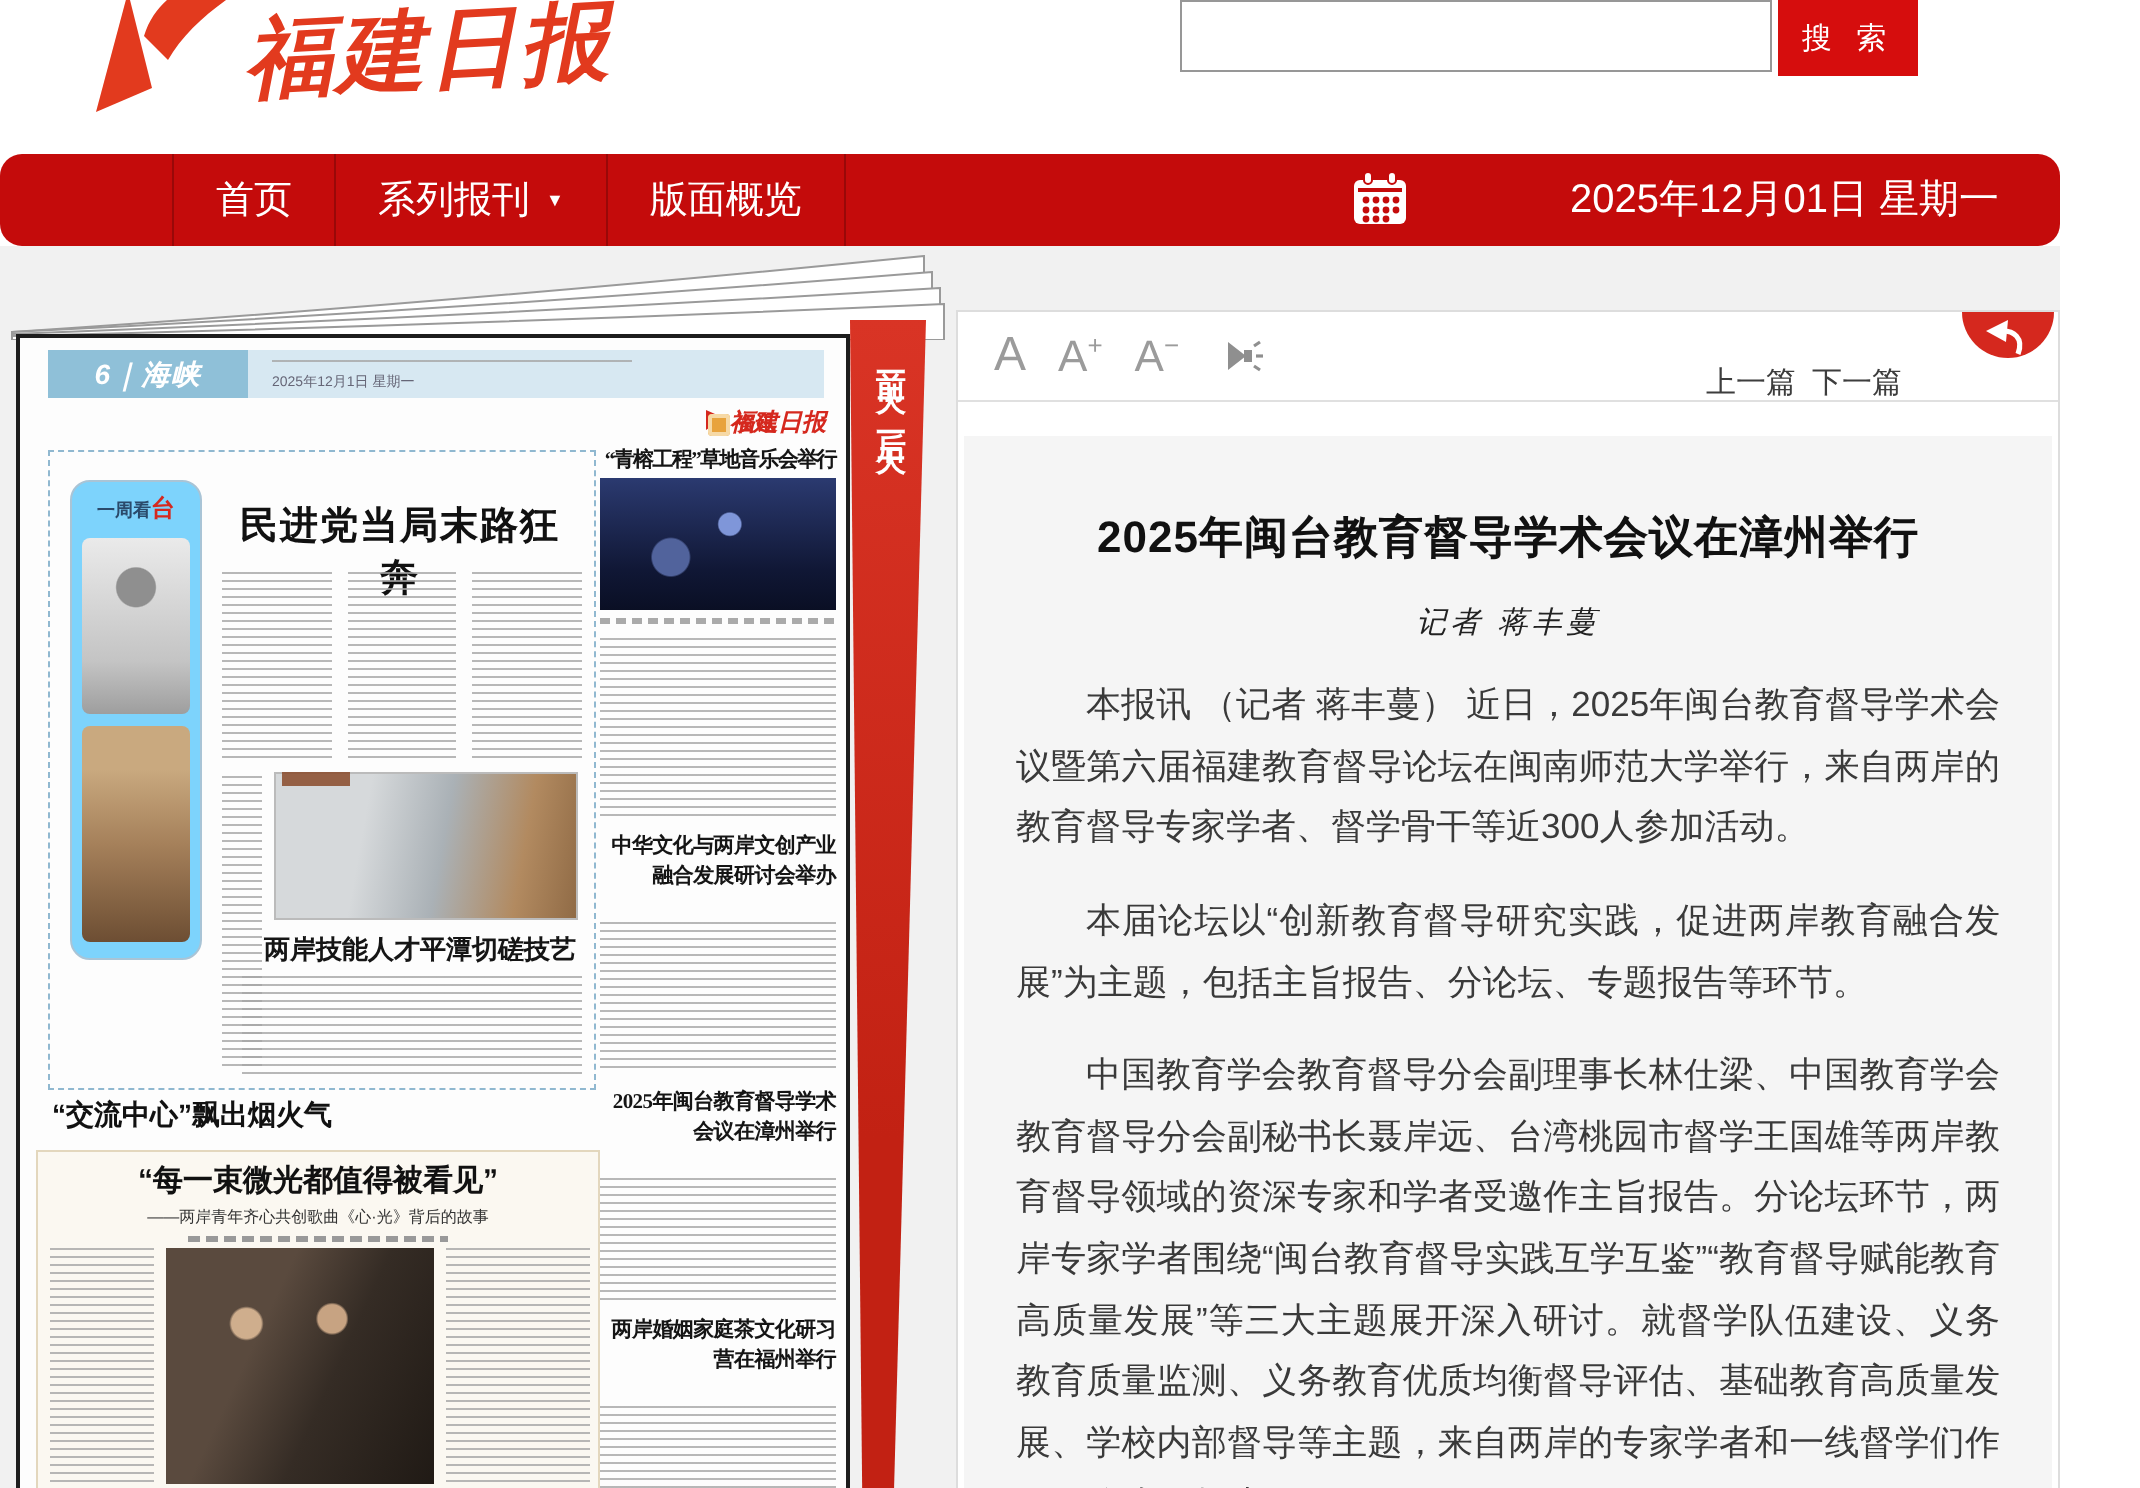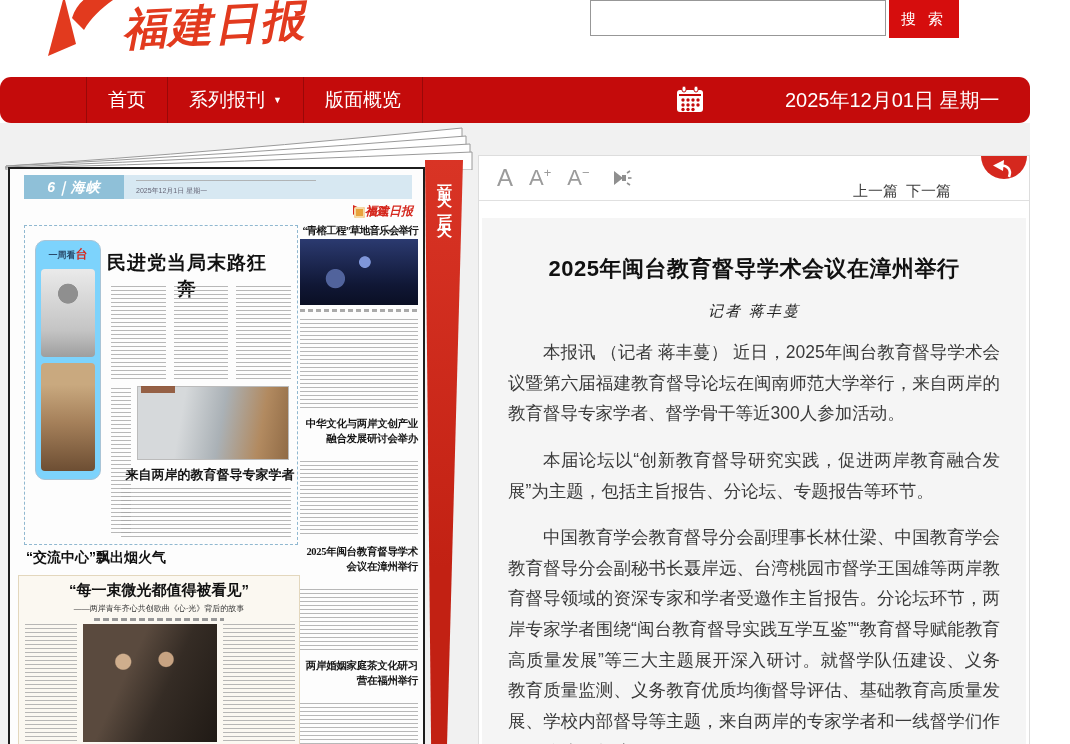--- a/index.html
+++ b/index.html
@@ -49,21 +49,21 @@
   .p-dash { position:absolute; left:14px; top:56px; width:274px; height:320px; border:1px dashed #90b8d0; }
   .p-side { position:absolute; left:10px; top:14px; width:66px; height:240px; border:1px solid #a9c4d6;
             border-radius:10px; background:#7dd3fc; padding:5px 5px; }
   .p-side-title { font-size:9px; color:#2a4a6b; font-weight:bold; text-align:center; }
   .p-side-title b { color:#d5281e; font-size:12px; }
   .p-side-photo1 { margin-top:6px; height:88px; border-radius:4px;
                    background:radial-gradient(circle at 50% 28%, #8f8f8f 0 14%, transparent 15%),
                    linear-gradient(#eaeaea,#c4c4c4 70%,#9e9e9e); }
   .p-side-photo2 { margin-top:6px; height:108px; border-radius:4px;
                    background:linear-gradient(#c9a97f 0 20%, #a5805a 55%, #6d4e33); }
-  .p-headline-main { position:absolute; left:73px; top:24px; width:178px; text-align:center; font-size:19px;
+  .p-headline-main { position:absolute; left:86px; top:24px; width:178px; text-align:center; font-size:19px;
                      font-weight:bold; color:#111; letter-spacing:1px; cursor:pointer; }
   .p-cols { position:absolute; left:86px; top:60px; width:180px; height:96px; display:flex; gap:8px; }
   .p-cols .ftxt { flex:1; }
   .p-photo-skills { position:absolute; left:112px; top:160px; width:152px; height:74px;
                     background:linear-gradient(100deg,#d6d9db 0 30%,#aab1b6 55%,#b28a60 80%,#8f6a45);
                     box-shadow:inset 0 0 0 1px #bbb; }
   .p-photo-skills:before { content:""; position:absolute; left:4px; top:0; width:34px; height:7px; background:#8a4a2a; opacity:.85; }
   .p-headline-skills { position:absolute; left:96px; top:240px; width:178px; text-align:center; font-size:13px;
                        font-weight:bold; color:#151515; font-family:"Liberation Serif",serif; cursor:pointer; }
   .p-skills-txt { position:absolute; left:96px; top:262px; width:170px; height:50px; }
@@ -208,21 +208,21 @@
         <div class="p-side-photo2"></div>
       </div>
       <div class="p-headline-main">民进党当局末路狂奔</div>
       <div class="p-cols">
         <div class="ftxt"></div>
           <div class="ftxt"></div>
           <div class="ftxt"></div>
       </div>
       <div class="ftxt abs" style="left:86px;top:162px;width:20px;height:146px;"></div>
       <div class="p-photo-skills"></div>
-      <div class="p-headline-skills">来自两岸的教育督导专家学者</div>
+      <div class="p-headline-skills">两岸技能人才平潭切磋技艺</div>
       <div class="p-skills-txt ftxt"></div>
     </div>
 
     <div class="p-badge">
       <span class="p-badge-ic"></span>
       <span class="p-badge-tx">资讯</span>
     </div>
     <div class="rcol-h" style="top:54px;white-space:nowrap;letter-spacing:-0.8px;">“青榕工程”草地音乐会举行</div>
     <div class="p-photo-night"></div>
     <div class="p-night-cap"></div>

